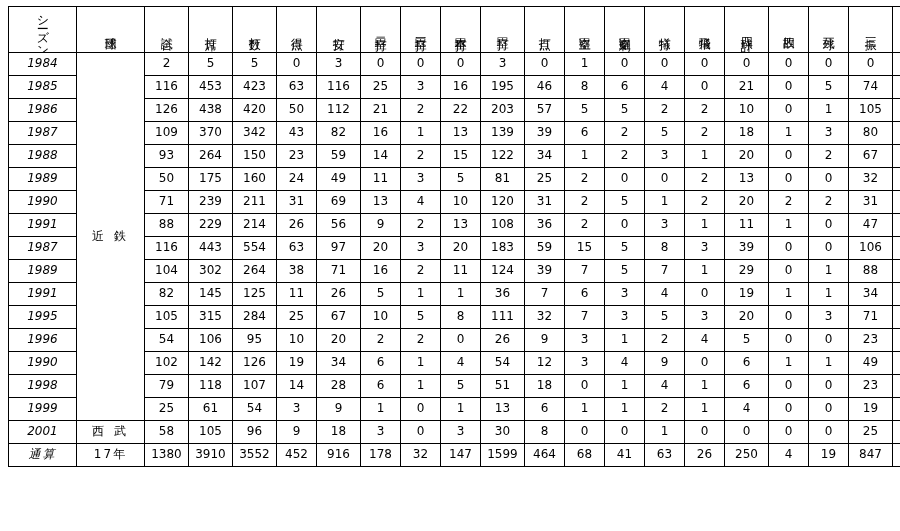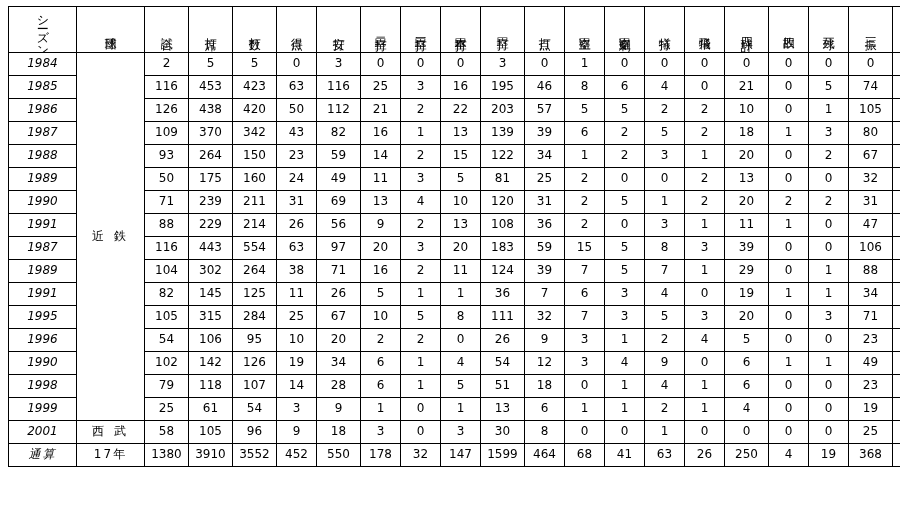--- a/index.html
+++ b/index.html
@@ -550,31 +550,31 @@
           <td class="num">25</td>
           <td class="num">3</td>
         </tr>
         <tr class="total">
           <td class="season">通算</td>
           <td class="team">17年</td>
           <td class="num">1380</td>
           <td class="num">3910</td>
           <td class="num">3552</td>
           <td class="num">452</td>
-          <td class="num">550</td>
+          <td class="num">916</td>
           <td class="num">178</td>
           <td class="num">32</td>
           <td class="num">147</td>
           <td class="num">1599</td>
           <td class="num">464</td>
           <td class="num">68</td>
           <td class="num">41</td>
           <td class="num">63</td>
           <td class="num">26</td>
           <td class="num">250</td>
           <td class="num">4</td>
           <td class="num">19</td>
-          <td class="num">368</td>
+          <td class="num">847</td>
           <td class="num">63</td>
         </tr>
       </tbody>
   </table>
 </div>
 
 </body></html>

